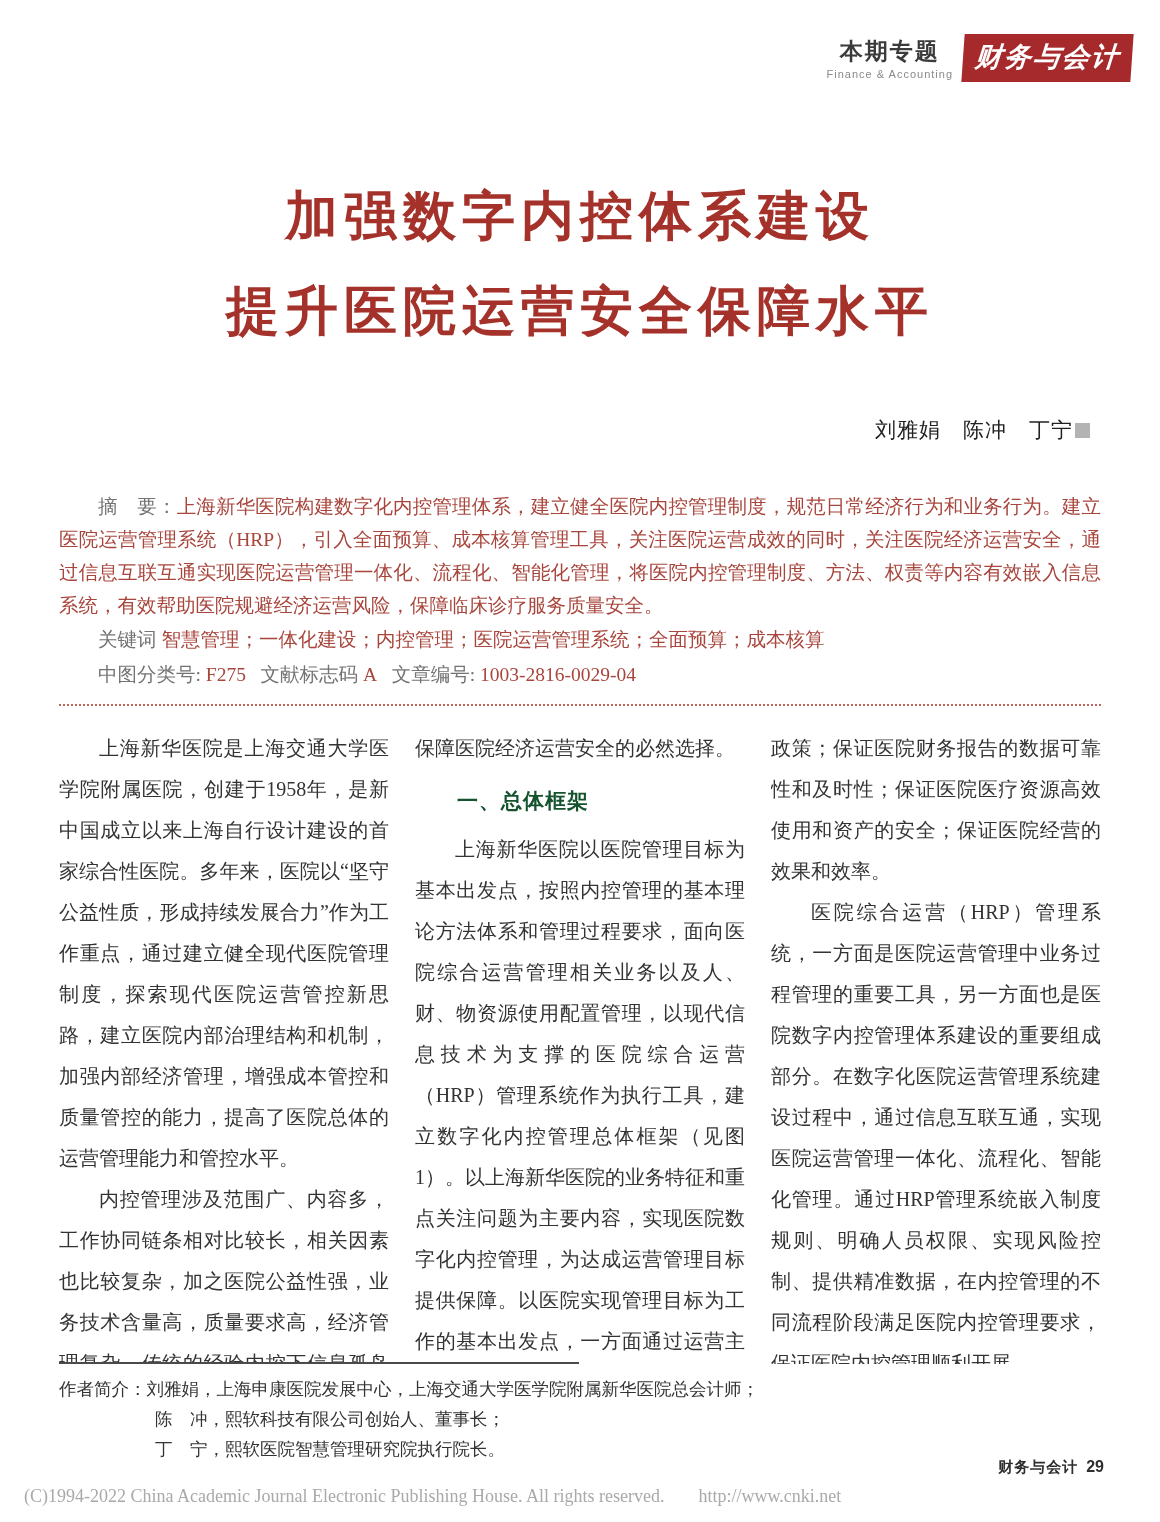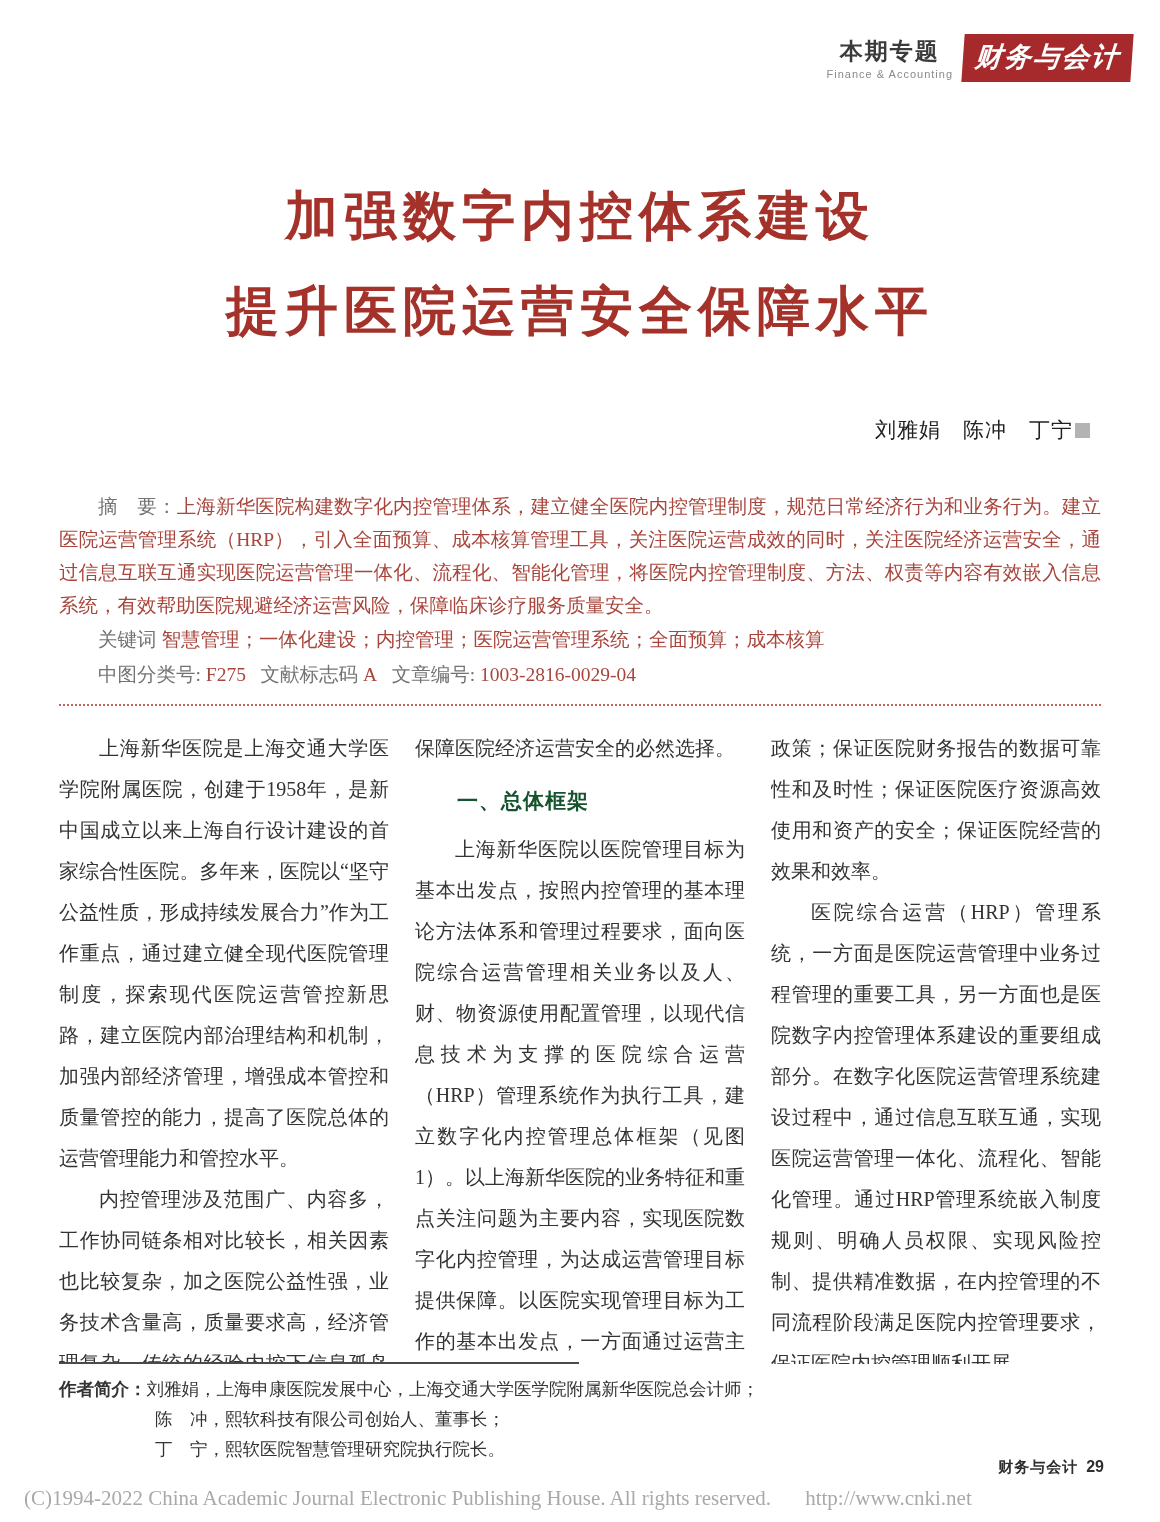--- a/index.html
+++ b/index.html
@@ -97,34 +97,34 @@
     letter-spacing: 1px;
   }
   
   .footnote {
     position: absolute; left: 59px; top: 1362px; width: 1042px;
     font-size: 17.5px; line-height: 30px; color: #333;
   }
   .footnote-rule {
     width: 520px; border-top: 2px solid #4a4a4a; margin-bottom: 10px;
   }
-  .fn-line1 .lbl { font-weight: bold; }
+  .fn-line1 .lbl { font-weight: normal; }
   .fn-line { padding-left: 96px; }
   
   .page-num-row {
     position: absolute; right: 56px; top: 1458px;
     font-family: "Liberation Sans", sans-serif;
     color: #2e2e2e;
   }
   .page-num-row .journal-name { font-size: 15px; font-weight: bold; letter-spacing: 1px; }
   .page-num-row .page-num { font-size: 16px; font-weight: bold; margin-left: 8px; }
   .copyright-row {
     position: absolute; left: 24px; top: 1486px; width: 1110px;
     font-family: "Liberation Serif", serif;
-    font-size: 21px; color: #a9a9a9;
+    font-size: 18px; color: #a9a9a9;
     white-space: nowrap;
   }
   .copyright-row .cnki-url { margin-left: 34px; }
 </style>
 </head>
 <body>
 
 <div class="page">
 
   <div class="top-header">

